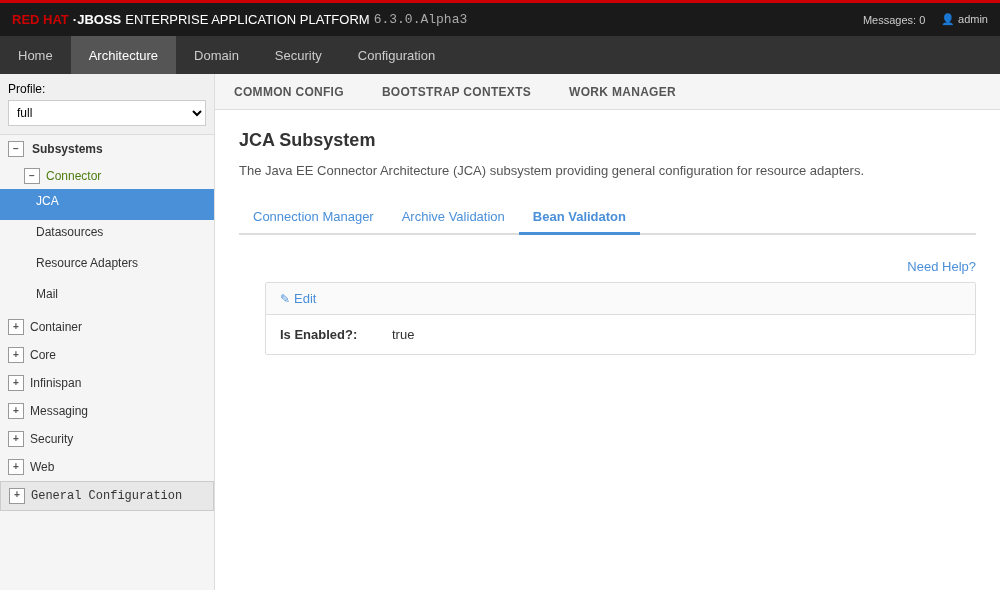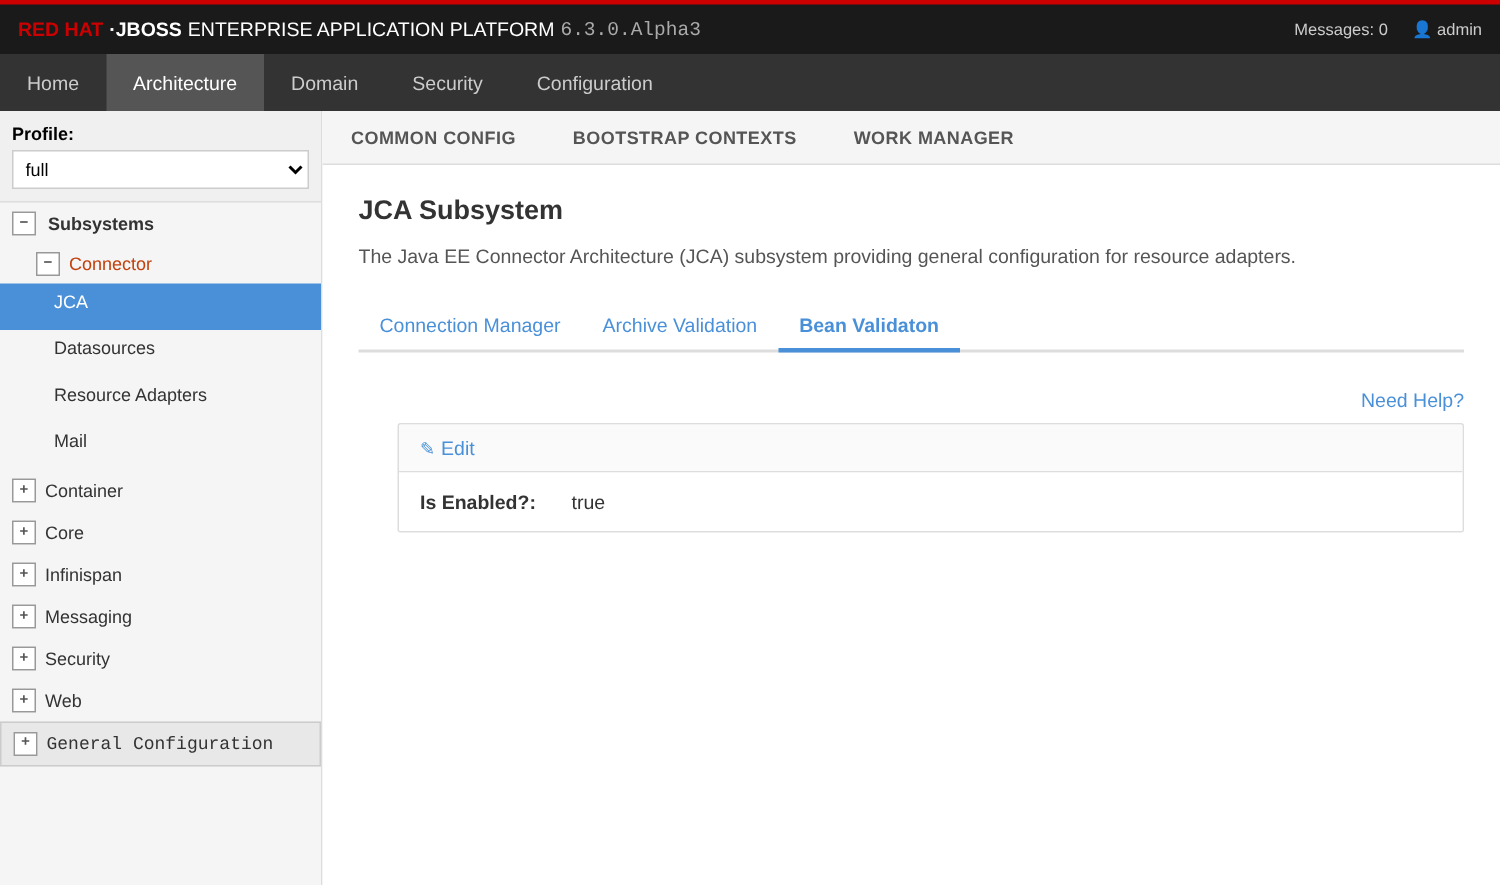--- a/index.html
+++ b/index.html
@@ -52,21 +52,21 @@
       overflow-y: auto;
       flex-shrink: 0;
     }
 
     
     .profile-section {
       padding: 8px;
       background: #f0f0f0;
       border-bottom: 1px solid #ddd;
     }
-    .profile-label { font-weight: bold; font-size: 12px; margin-bottom: 4px; }
+    .profile-label { font-weight: normal; font-size: 12px; margin-bottom: 4px; }
     .profile-select {
       width: 100%;
       padding: 4px;
       border: 1px solid #ccc;
       background: #fff;
       font-size: 12px;
       appearance: auto;
     }
 
     
@@ -95,21 +95,21 @@
       flex-shrink: 0;
       color: #555;
       line-height: 1;
     }
 
     .sidebar-item {
       display: flex;
       align-items: center;
       padding: 5px 8px 5px 24px;
       font-size: 12px;
-      color: #c2410c;
+      color: #4d7c0f;
       cursor: pointer;
       gap: 6px;
     }
 
     .sidebar-child {
       display: flex;
       align-items: center;
       padding: 5px 8px 12px 36px;
       font-size: 12px;
       color: #333;
@@ -236,21 +236,21 @@
       text-decoration: none;
     }
 
     .edit-panel-body {
       padding: 12px 14px;
       background: #fff;
     }
     .field-row {
       display: flex;
       align-items: flex-end;
-      gap: 1px;
+      gap: 12px;
     }
     .field-label {
       font-weight: bold;
       font-size: 13px;
       color: #333;
       min-width: 100px;
     }
     .field-value {
       font-size: 13px;
       color: #333;

